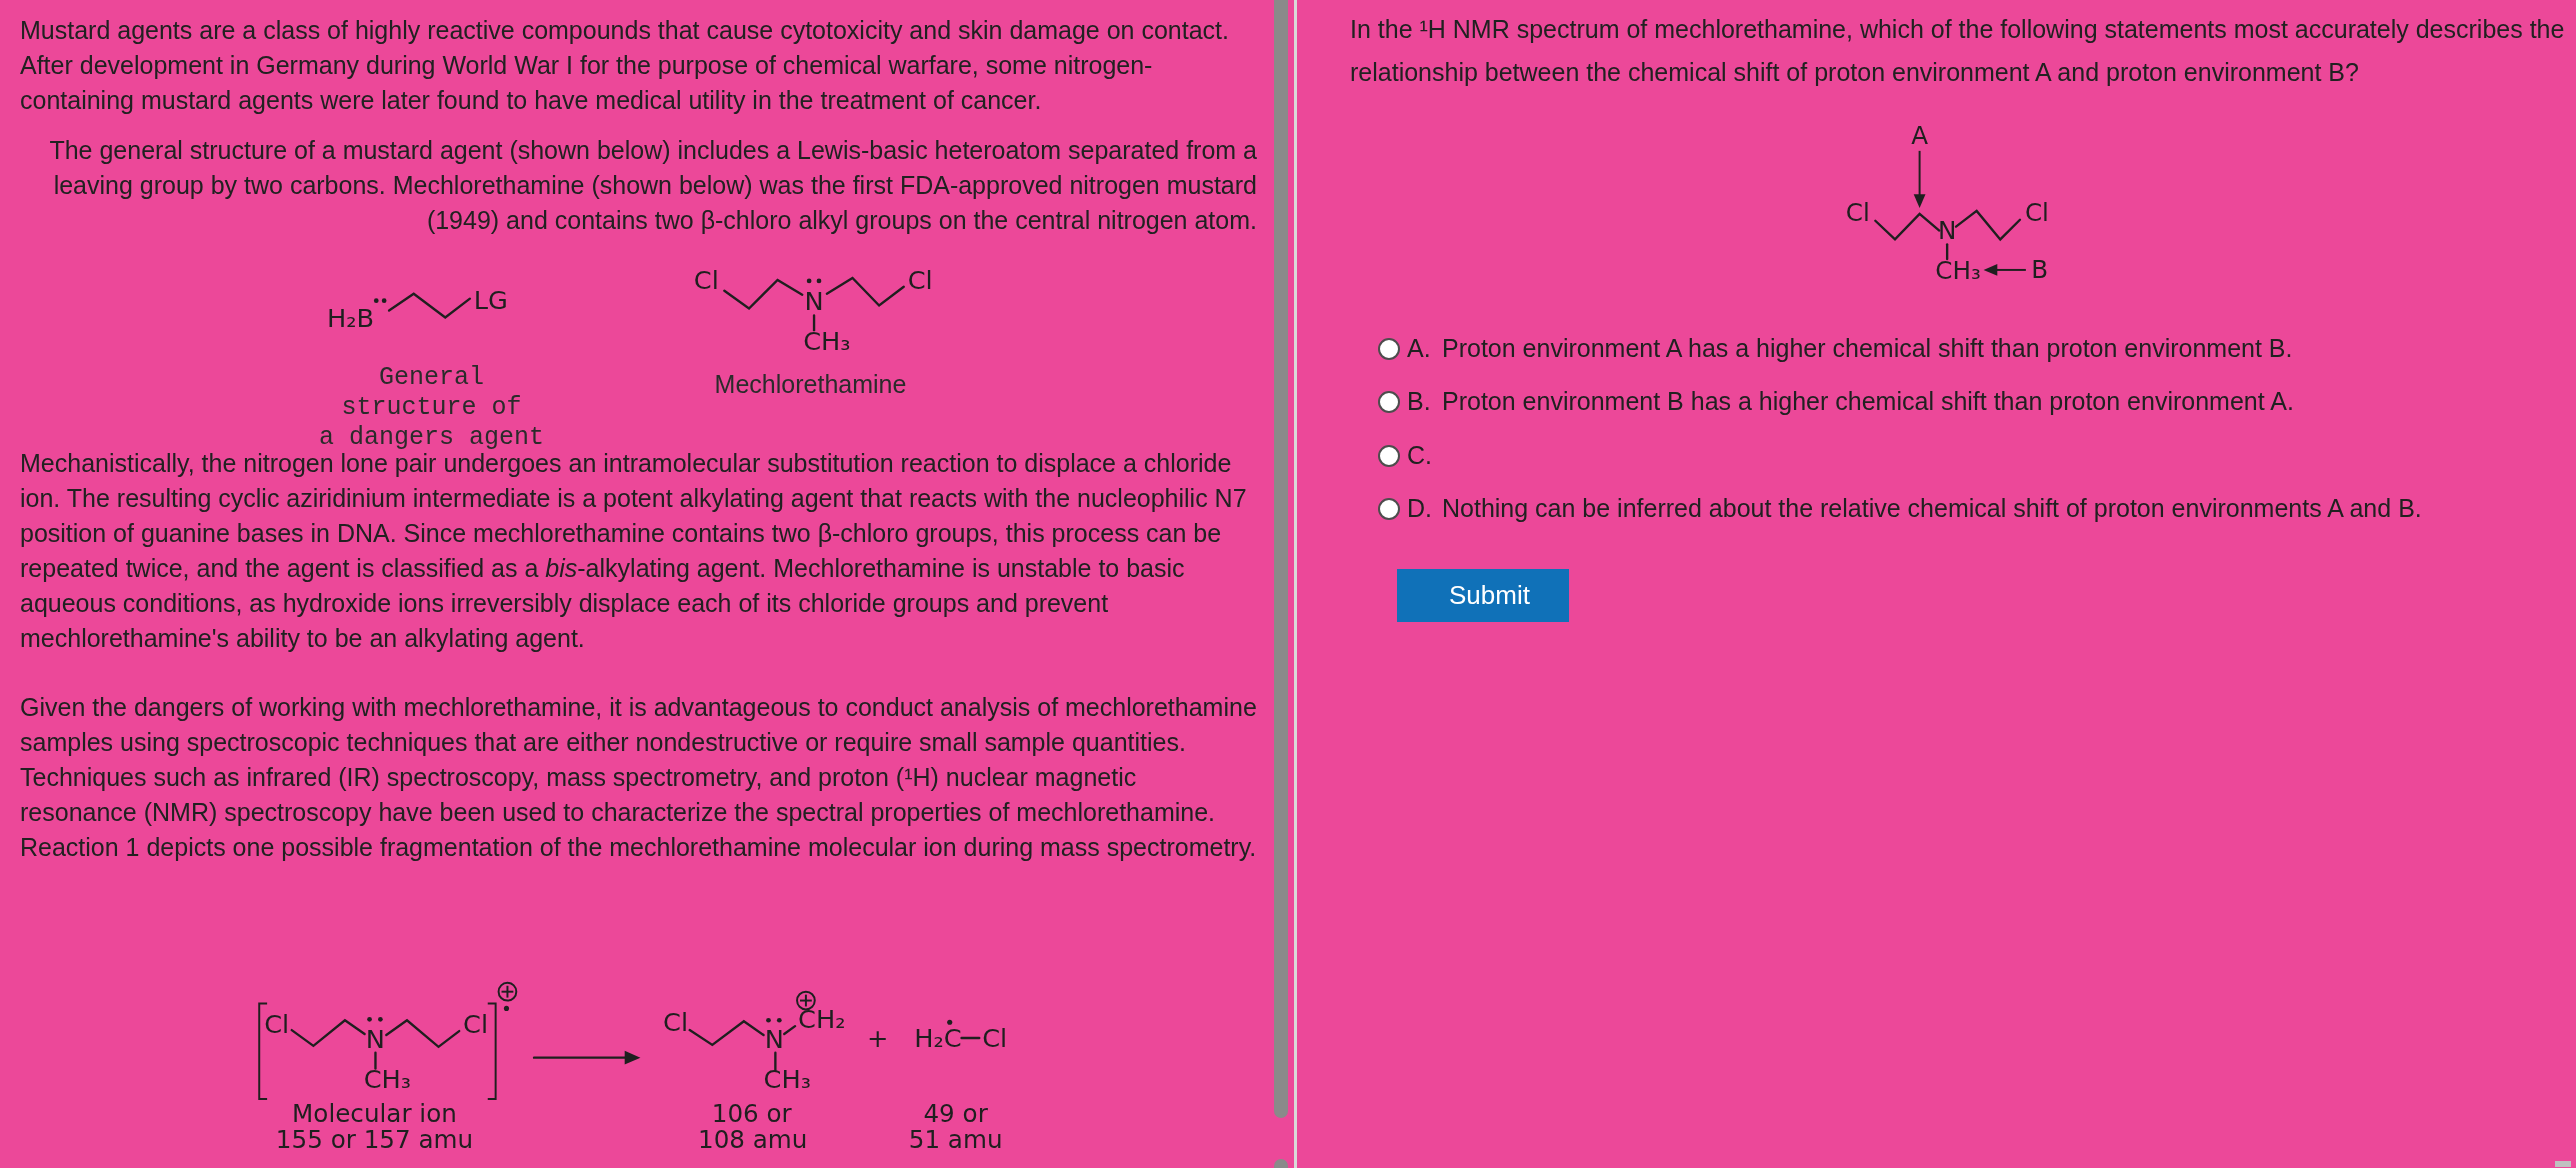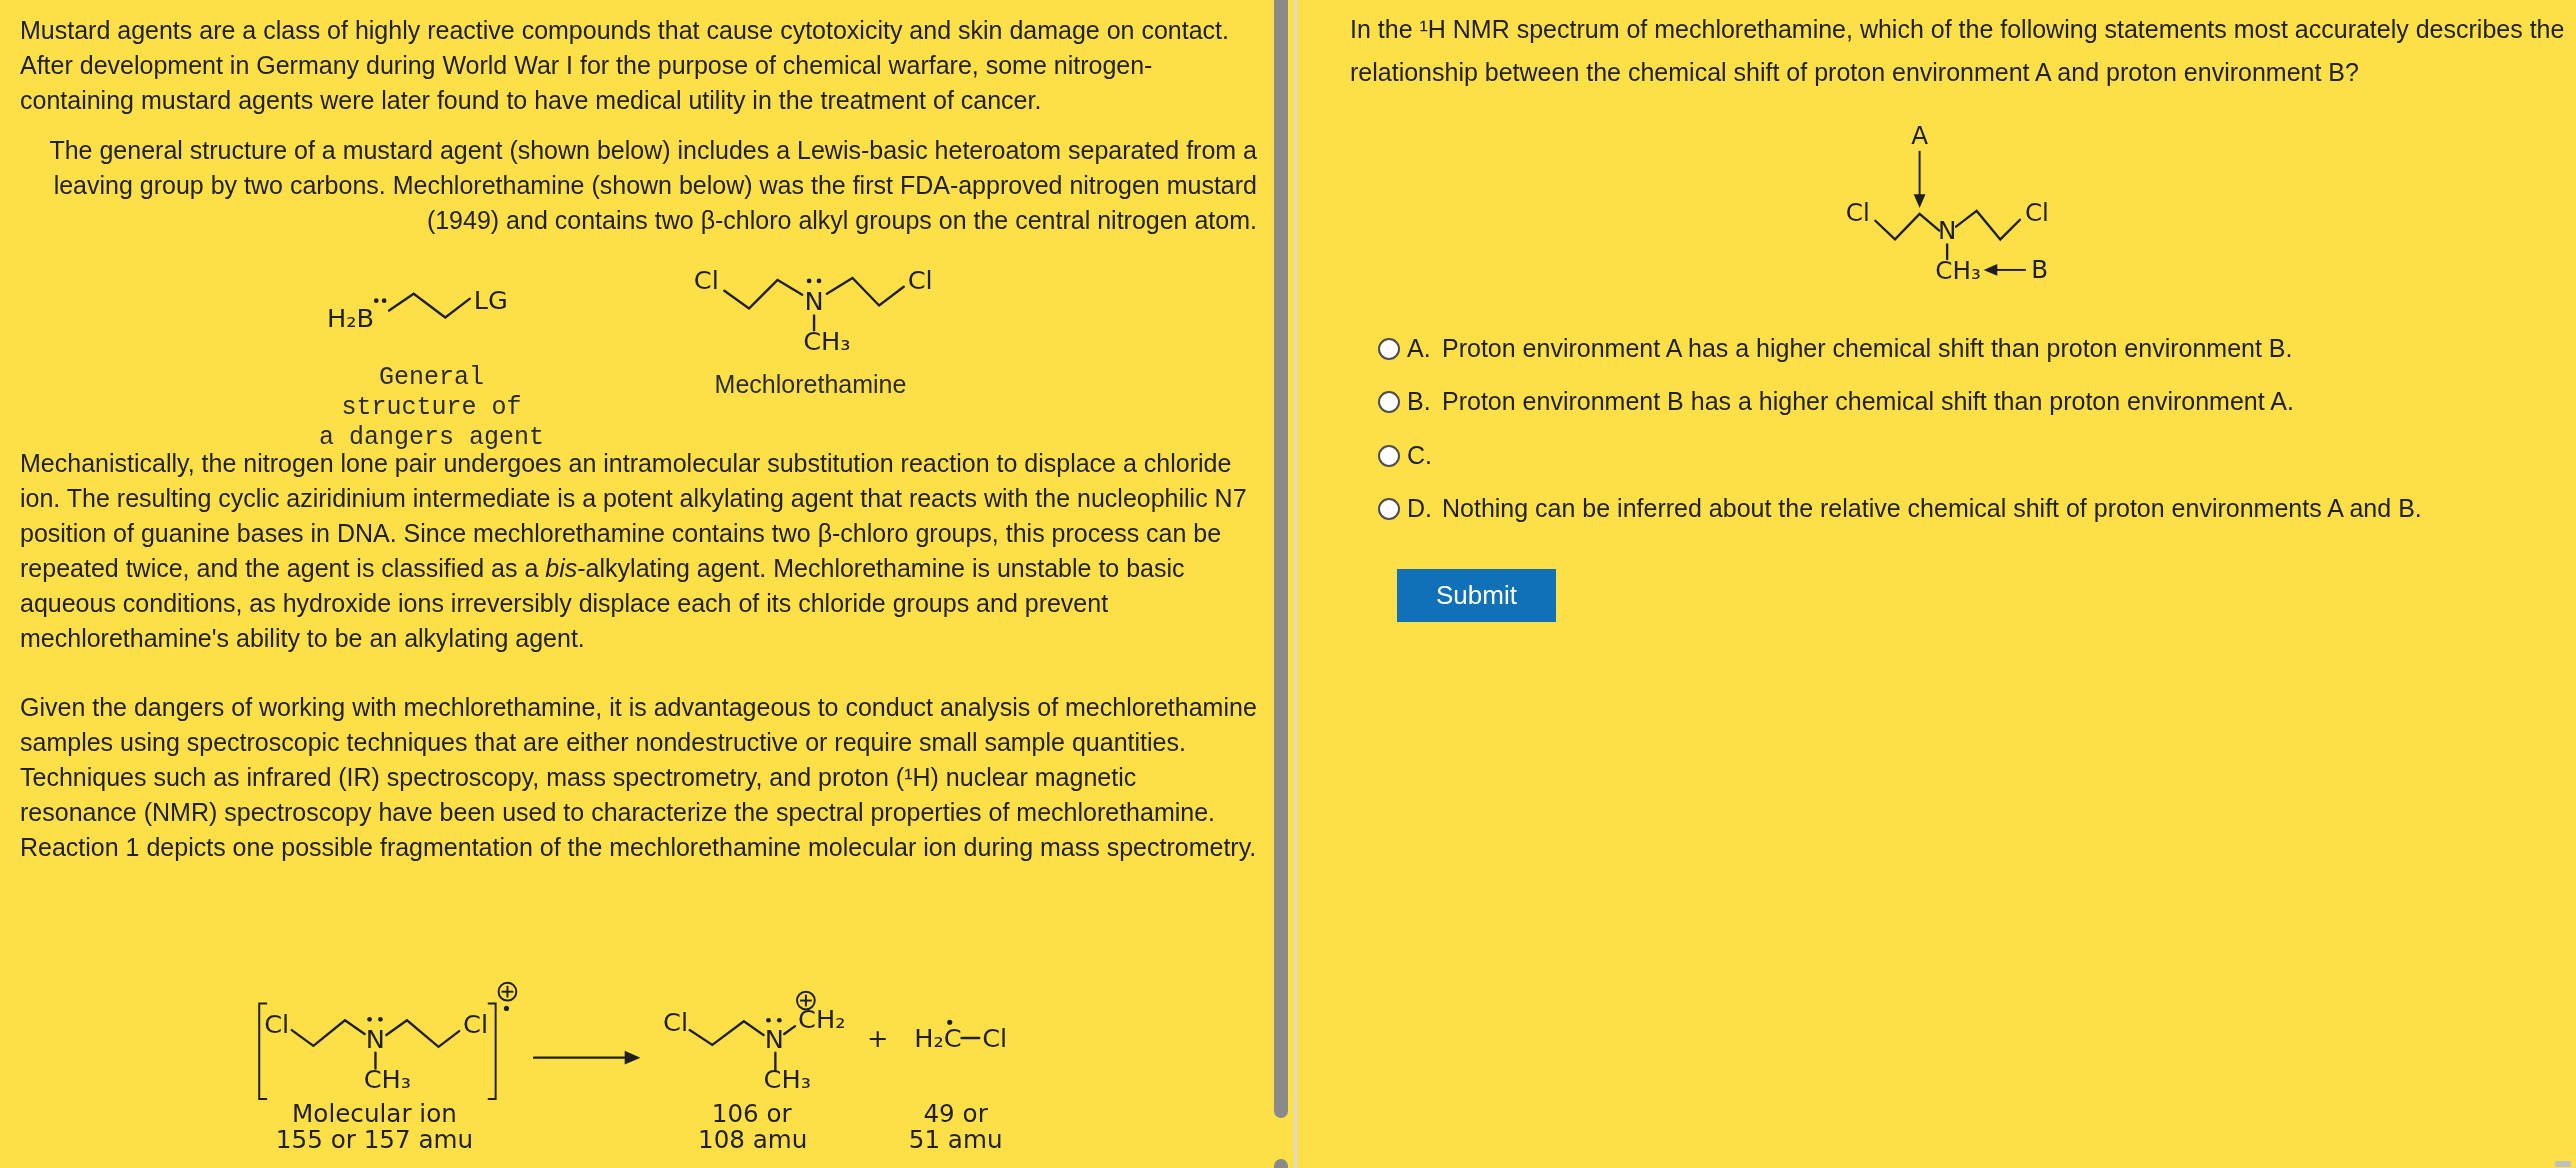--- a/index.html
+++ b/index.html
@@ -1,30 +1,30 @@
 <!DOCTYPE html>
 <html><head>
 <meta charset="utf-8">
 <style>
   html,body{margin:0;padding:0;background:#ffffff;}
-  .screen{position:relative;width:2576px;height:1168px;overflow:hidden;background:#fde047;
+  .screen{position:relative;width:2576px;height:1168px;overflow:hidden;background:#ec4899;
           font-family:"Liberation Sans",sans-serif;color:#212121;}
   .abs{position:absolute;}
   .para{font-size:25px;line-height:35px;margin:0;}
   .q-text{font-size:25px;line-height:43px;}
   .caption{font-size:25px;line-height:30px;text-align:center;color:#2b2b2b;}
   .rxn-title{font-size:25px;font-weight:bold;text-align:center;}
   .opt-row{display:flex;align-items:center;height:35px;font-size:25px;}
   .radio{width:22px;height:22px;border:2px solid #4d4d4d;border-radius:50%;background:#fff;
          flex:0 0 auto;box-sizing:border-box;}
   .opt-letter{margin-left:7px;width:35px;flex:0 0 auto;}
   .opt-text{white-space:nowrap;}
   .submit-btn{position:absolute;left:1387px;top:569px;width:159px;height:53px;background:#1071b8;
               color:#ffffff;font-size:26px;font-family:"Liberation Sans",sans-serif;border:none;
-              display:flex;align-items:center;justify-content:center;cursor:pointer;}
+              display:flex;align-items:center;justify-content:center;cursor:pointer;padding-left:13px;}
   .scroll-thumb{position:absolute;left:1274px;top:0;width:14px;height:1118px;background:#8a8a8a;
                 border-radius:0 0 7px 7px;}
   .scroll-frag{position:absolute;left:1274px;top:1159px;width:14px;height:9px;background:#8a8a8a;
                border-radius:7px 7px 0 0;}
   .divider{position:absolute;left:1294px;top:0;width:3px;height:1168px;background:#d9d9d9;}
   .corner-mark{position:absolute;left:2555px;top:1161px;width:16px;height:6px;background:#c0c0c0;}
   svg text{font-family:"DejaVu Sans",sans-serif;fill:#1f1f1f;}
   svg .bond{stroke:#1f1f1f;stroke-width:2.4;fill:none;stroke-linecap:round;}
   svg .thin{stroke:#1f1f1f;stroke-width:2;fill:none;}
   .it{font-style:italic;}

